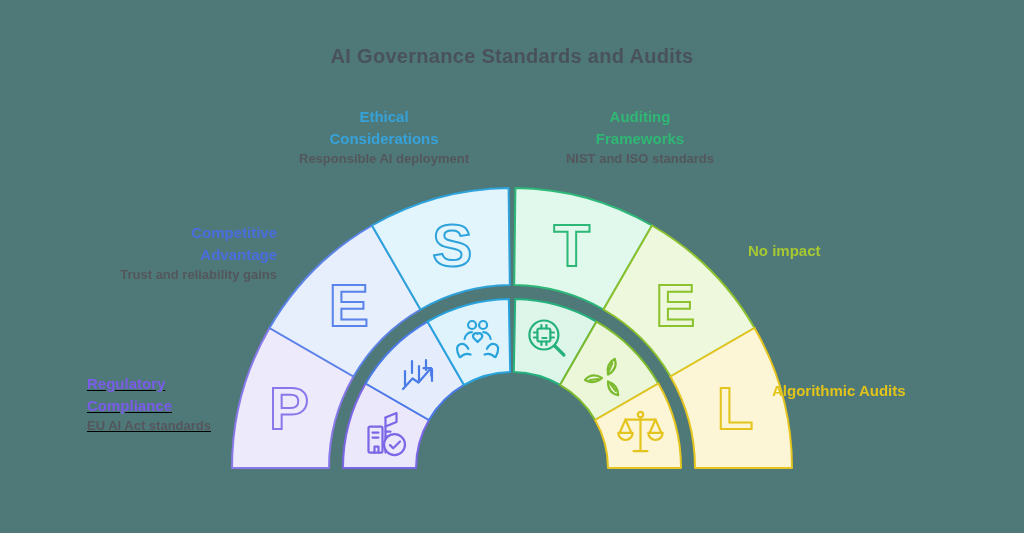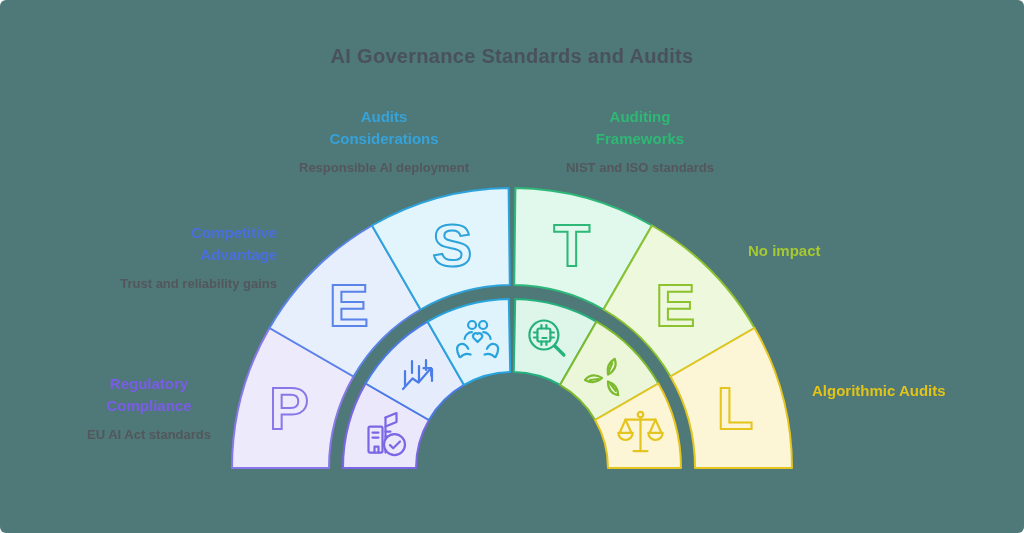--- a/index.html
+++ b/index.html
@@ -3,34 +3,34 @@
 <meta charset="utf-8">
 <style>
   html,body{margin:0;padding:0;}
   body{font-family:"Liberation Sans",sans-serif;}
   #stage{position:relative;width:1024px;height:533px;overflow:hidden;}
   .title{position:absolute;top:45px;left:0;width:100%;text-align:center;
          font-size:20px;font-weight:bold;letter-spacing:0.3px;}
   #arch{position:absolute;top:0;left:0;}
   .label{position:absolute;font-weight:bold;}
   .heading{font-size:15px;line-height:22px;white-space:pre-line;}
-  .sub{font-size:13px;line-height:18px;margin-top:9px;white-space:pre-line;color:#53575c;}
-  .label-political{top:373px;right:813px;text-align:center;}
+  .sub{font-size:13px;line-height:18px;white-space:pre-line;color:#53575c;}
+  .label-political{top:373px;right:813px;text-align:left;text-decoration:underline;}
   .label-economic{top:222px;right:747px;text-align:right;}
   .label-social{top:106px;left:244px;width:280px;text-align:center;}
   .label-technological{top:106px;left:500px;width:280px;text-align:center;}
   .label-environmental{top:240px;left:748px;text-align:center;}
-  .label-legal{top:380px;left:812px;text-align:left;}
+  .label-legal{top:380px;left:772px;text-align:left;}
   .seg-letter{font-family:"Liberation Sans",sans-serif;font-weight:bold;font-size:60px;
               fill:none;stroke-width:2;text-anchor:middle;}
 </style>
 </head>
 <body>
 
-<div id="stage" style="background: rgb(79, 120, 120); border-radius: 6px;">
+<div id="stage" style="background: rgb(79, 120, 120);">
 
   <div class="title" style="color: rgb(73, 82, 90);">AI Governance Standards and Audits</div>
 
   <svg id="arch" width="1024" height="533" viewBox="0 0 1024 533">
       <path d="M232.0 468.0A280 280 0 0 1 269.5 328.0L353.5 376.5A183 183 0 0 0 329.0 468.0Z" fill="#edeafb" stroke="#8878ea" stroke-width="2" stroke-linejoin="round"></path>
       <text x="288.9" y="429.2" class="seg-letter" stroke="#8878ea">P</text>
       <path d="M343.0 468.0A169 169 0 0 1 365.6 383.5L428.9 420.0A96 96 0 0 0 416.0 468.0Z" fill="#ebe8fb" stroke="#7b66e6" stroke-width="2" stroke-linejoin="round"></path>
       <g transform="translate(355.5,405.6)" fill="none" stroke="currentColor" stroke-width="2.2" stroke-linecap="round" stroke-linejoin="round" style="color: rgb(123, 102, 230);">
         <rect x="13" y="21" width="14" height="26" rx="1.5"></rect>
    <path d="M17 27h6M17 32h6"></path>
@@ -98,21 +98,21 @@
         <path d="M13 14h30"></path>
    <path d="M21 45.5h14"></path>
         <path d="M13 14l-5.8 13.2M13 14l5.8 13.2"></path>
    <path d="M5.8 27.2a7.2 7.2 0 0 0 14.4 0Z"></path>
         <path d="M43 14l-5.8 13.2M43 14l5.8 13.2"></path>
    <path d="M35.8 27.2a7.2 7.2 0 0 0 14.4 0Z"></path>
       </g>
     </svg>
 
   <div class="label label-social">
-    <div class="heading" style="color: rgb(54, 162, 218);">Audits
+    <div class="heading" style="color: rgb(54, 162, 218);">Ethical
 Considerations</div>
     <div class="sub">Responsible AI deployment</div>
   </div>
 
   <div class="label label-technological">
     <div class="heading" style="color: rgb(46, 184, 116);">Auditing
 Frameworks</div>
     <div class="sub">NIST and ISO standards</div>
   </div>
 

